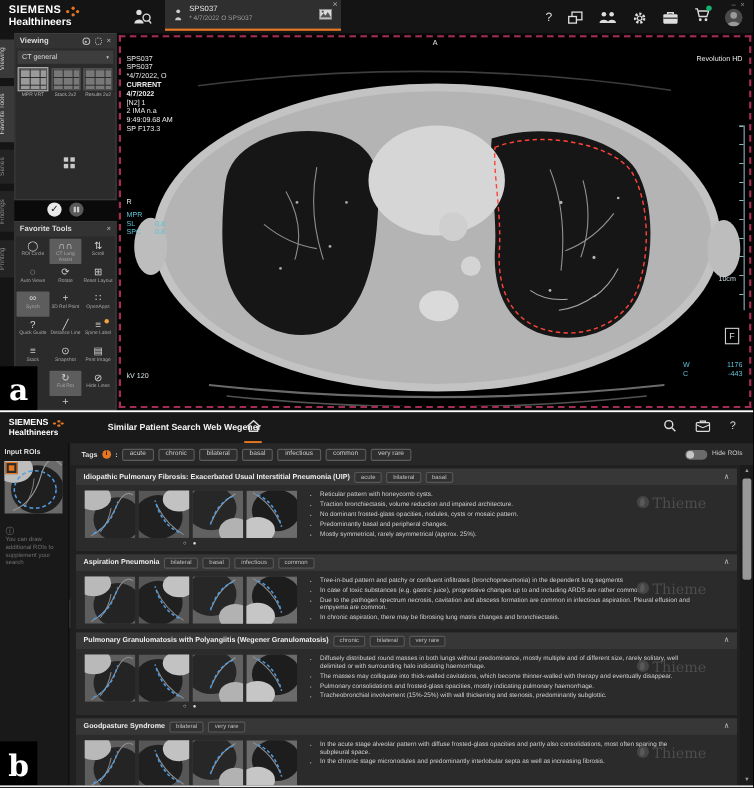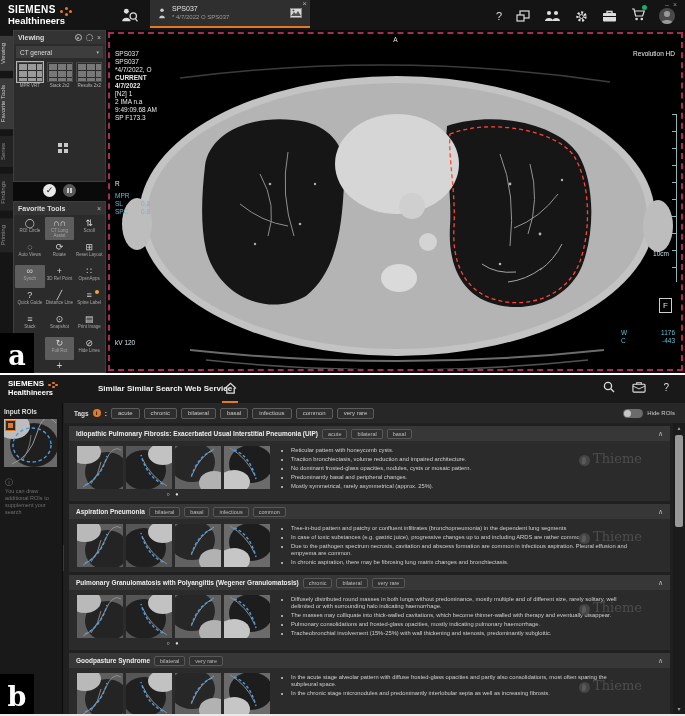--- a/index.html
+++ b/index.html
@@ -150,21 +150,21 @@
   .t-row{display:flex;gap:3px;}
   .t-img{width:46px;height:43px;display:block;}
   .t-row .t-img:nth-child(2){transform:scaleX(-1);}
   .t-row .t-img:nth-child(3){transform:rotate(180deg);}
   .t-row .t-img:nth-child(4){transform:scaleY(-1);}
   .pager{display:none;text-align:center;font-size:5.5px;color:#ddd;letter-spacing:2px;margin-top:2px;}
   .pager.show{display:block;}
   .e-bullets{flex:1;max-width:352px;}
   .e-bullets ul{margin:1px 0 0 9px;padding:0;}
   .e-bullets li{font-size:5.8px;line-height:7.4px;color:#cfcfcf;margin-bottom:1.5px;}
-  .e-mark{position:absolute;right:28px;top:10px;display:flex;align-items:flex-end;gap:3px;color:#4d4d4d;
+  .e-mark{position:absolute;right:28px;top:10px;display:flex;align-items:flex-start;gap:3px;color:#4d4d4d;
           font-family:"DejaVu Serif",serif;font-size:13px;}
   .e-mark .leaf{width:11px;height:11px;border-radius:50%;background:#454545;position:relative;}
   .e-mark .leaf:after{content:"";position:absolute;left:3px;top:2px;width:4px;height:7px;border-radius:50% 50% 50% 0;background:#5a5a5a;}
 </style>
 </head>
 <body>
 
 <div id="app">
 
   <section id="panelA">
@@ -506,21 +506,21 @@
 
   <div class="divider"></div>
 
   <section id="panelB">
 
     <div class="b-hdr">
       <div class="logo-s">
         <div><span>SIEMENS</span><span class="spark"></span></div>
         <div class="l2">Healthineers</div>
       </div>
-      <div class="b-title">Similar Similar Search Web Service</div>
+      <div class="b-title">Similar Patient Search Web Wegener</div>
       <div class="home-wrap">
         <svg width="13" height="12" viewBox="0 0 14 13">
           <path d="M1,7 L7,1.5 L13,7" fill="none" stroke="#ddd" stroke-width="1.4"></path>
           <path d="M3,6.5 V12 H11 V6.5" fill="none" stroke="#ddd" stroke-width="1.4"></path>
         </svg>
         <div class="home-under"></div>
       </div>
       <div class="b-hdr-icons">
         <svg width="12" height="12" viewBox="0 0 12 12">
           <circle cx="5" cy="5" r="3.6" fill="none" stroke="#ddd" stroke-width="1.3"></circle>

